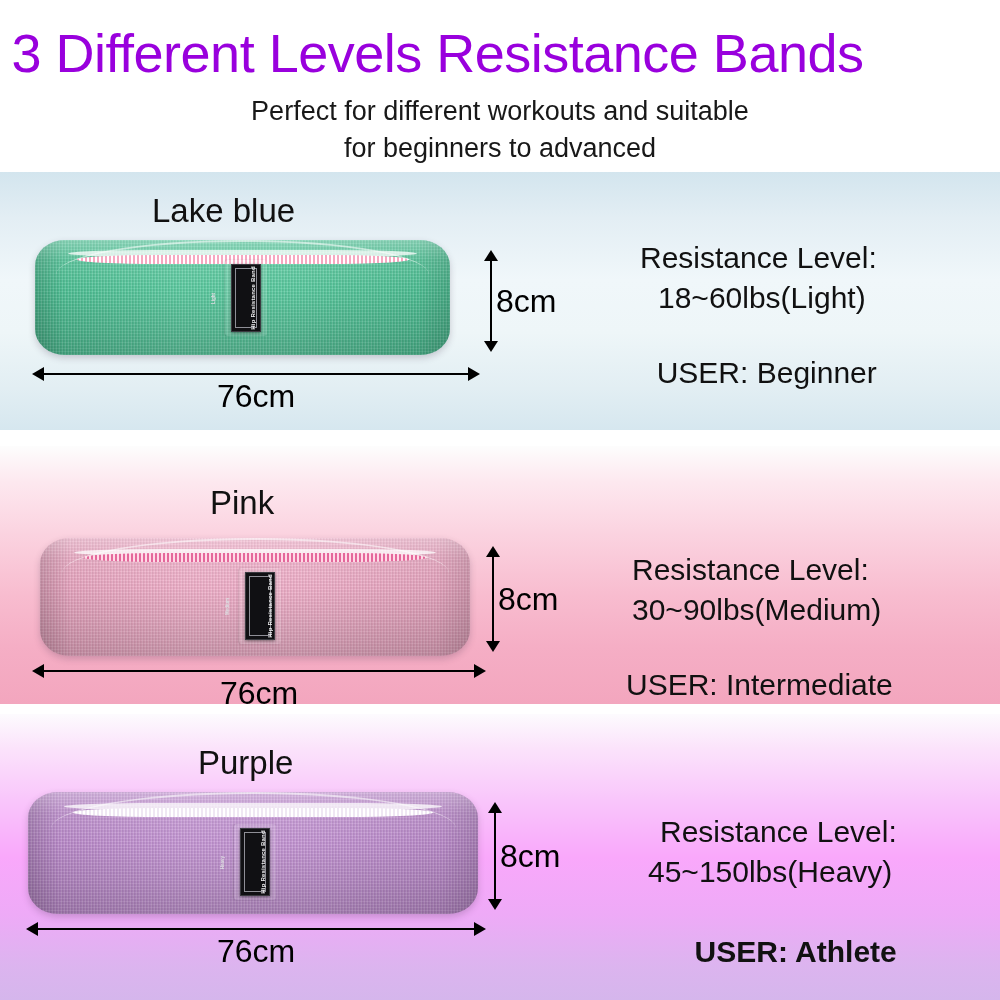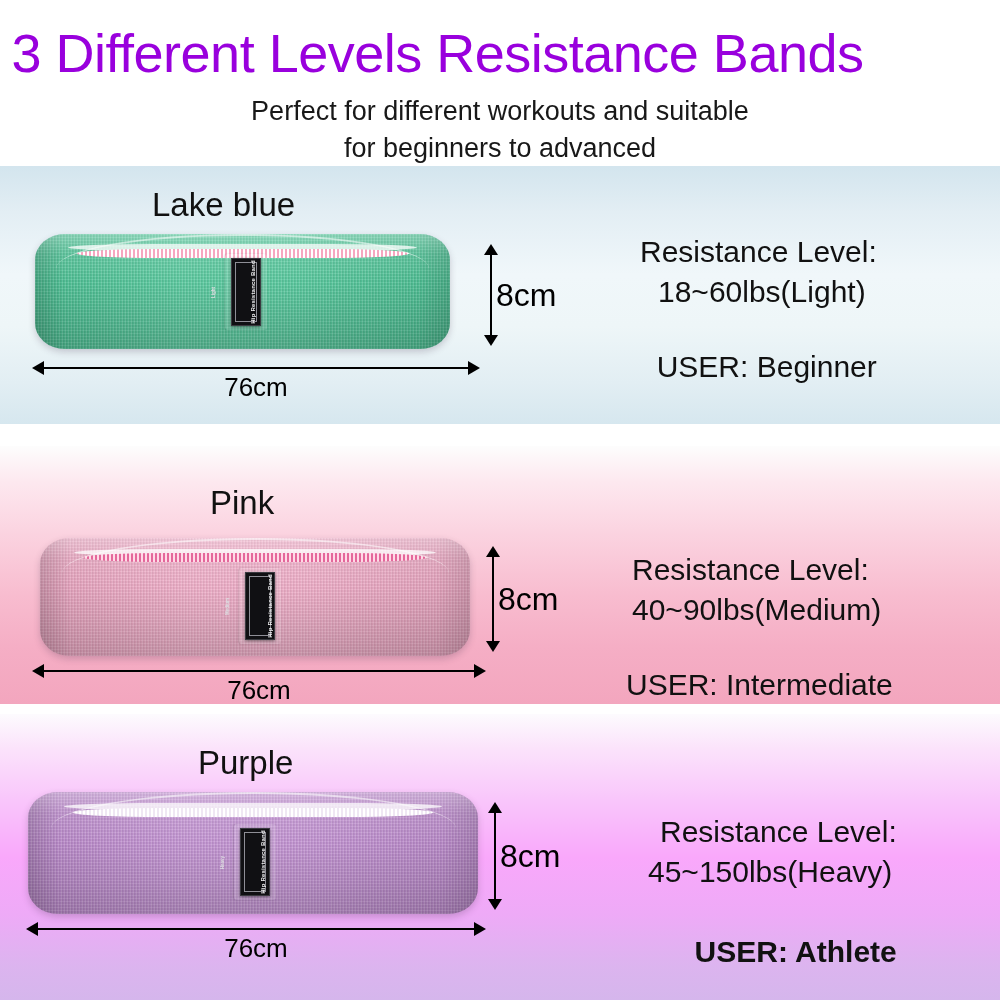--- a/index.html
+++ b/index.html
@@ -24,21 +24,21 @@
   }
   .subtitle {
     position:absolute; top:93px; left:0; width:1000px;
     text-align:center;
     font-size:27px; line-height:37px;
     color:#181818;
   }
 
   
   .panel { position:absolute; left:0; width:1000px; overflow:hidden; }
-  #panel-blue   { top:166px; height:258px;
+  #panel-blue   { top:172px; height:258px;
     background:linear-gradient(180deg,#d3e5ee 0%,#e3eef4 18%,#f0f7fa 42%,#eef6f8 62%,#e2eef3 84%,#d6e7ef 100%); }
   #panel-pink   { top:446px; height:258px;
     background:linear-gradient(180deg,#fdfdfd 0%,#fde8ef 14%,#fbd3e0 34%,#f8bccf 58%,#f5aec5 78%,#f3a6be 100%); }
   #panel-purple { top:714px; height:286px;
     background:linear-gradient(180deg,#fdfbfe 0%,#fbe3fb 12%,#f9c6fb 30%,#f9a8fb 50%,#eeaaf7 70%,#dcb4ef 88%,#d5b6ec 100%); }
 
   .color-name {
     position:absolute;
     font-size:33px; color:#111; white-space:nowrap;
   }
@@ -165,21 +165,21 @@
 
   .dim-h { position:absolute; }
   .dim-h .line { position:absolute; top:50%; left:9px; right:9px; height:2px; margin-top:-1px; background:#000; }
   .dim-h .ah-l, .dim-h .ah-r {
     position:absolute; top:50%; margin-top:-7px; width:0; height:0;
     border-top:7px solid transparent; border-bottom:7px solid transparent;
   }
   .dim-h .ah-l { left:0; border-right:12px solid #000; }
   .dim-h .ah-r { right:0; border-left:12px solid #000; }
   .dim-h .lbl { position:absolute; top:14px; left:0; width:100%; text-align:center;
-    font-size:26px; color:#000; }
+    font-size:32px; color:#000; }
 
   
   .specs { position:absolute; }
   .spec-line { font-size:30px; color:#111; white-space:nowrap; line-height:40px; }
   .spec-user { font-size:30px; color:#111; white-space:nowrap;text-align:right; }
 </style>
 </head>
 <body>
 
 <div class="header">
@@ -260,21 +260,21 @@
 
   <div class="dim-h" style="left:32px; top:215px; width:454px; height:20px;">
     <div class="ah-l"></div>
     <div class="line"></div>
     <div class="ah-r"></div>
     <div class="lbl">76cm</div>
   </div>
 
   <div class="specs" style="left:632px; top:104px;">
     <div class="spec-line">Resistance Level:</div>
-    <div class="spec-line" style="padding-left:0px;">40~90lbs(Medium)</div>
+    <div class="spec-line" style="padding-left:0px;">30~90lbs(Medium)</div>
     <div class="spec-user" style="margin-top:38px; margin-left:-6px;">USER: Intermediate</div>
   </div>
 </div>
 
 <div class="panel" id="panel-purple">
   <div class="color-name" id="name-purple">Purple</div>
 
   <div class="band-wrap" id="band-purple">
     <div class="band-body" style="background:#c08fd0;">
       <div class="weave"></div>

